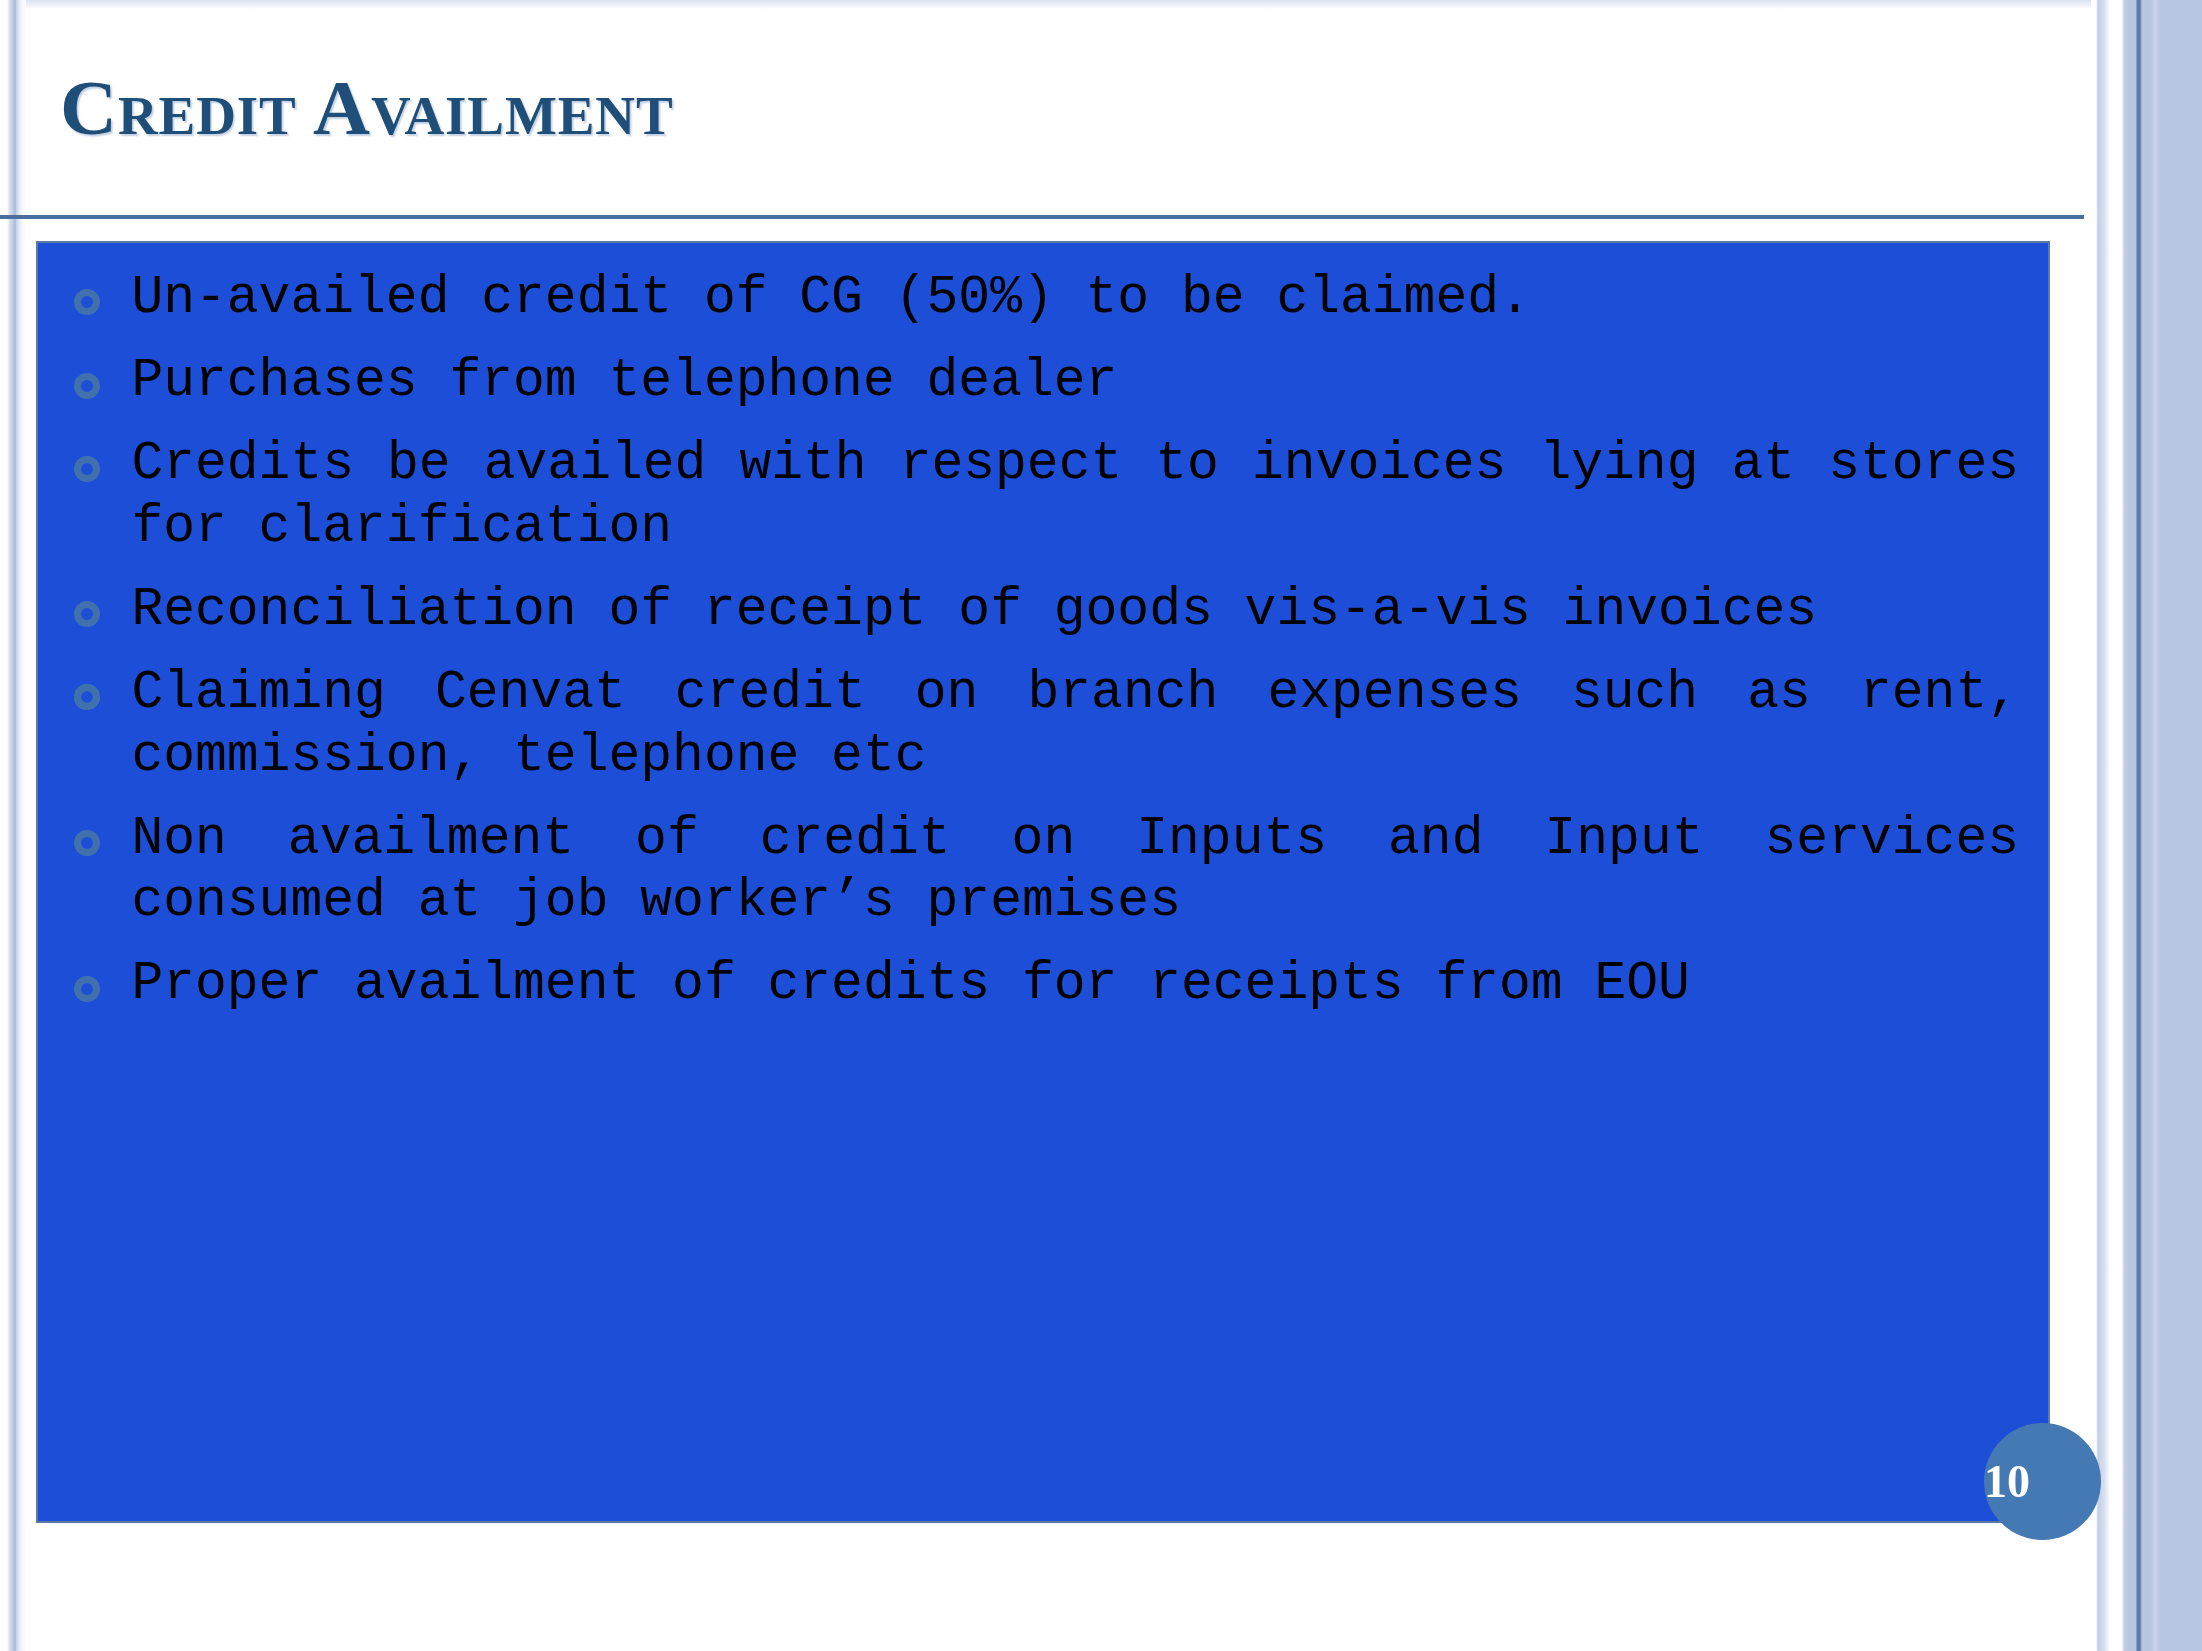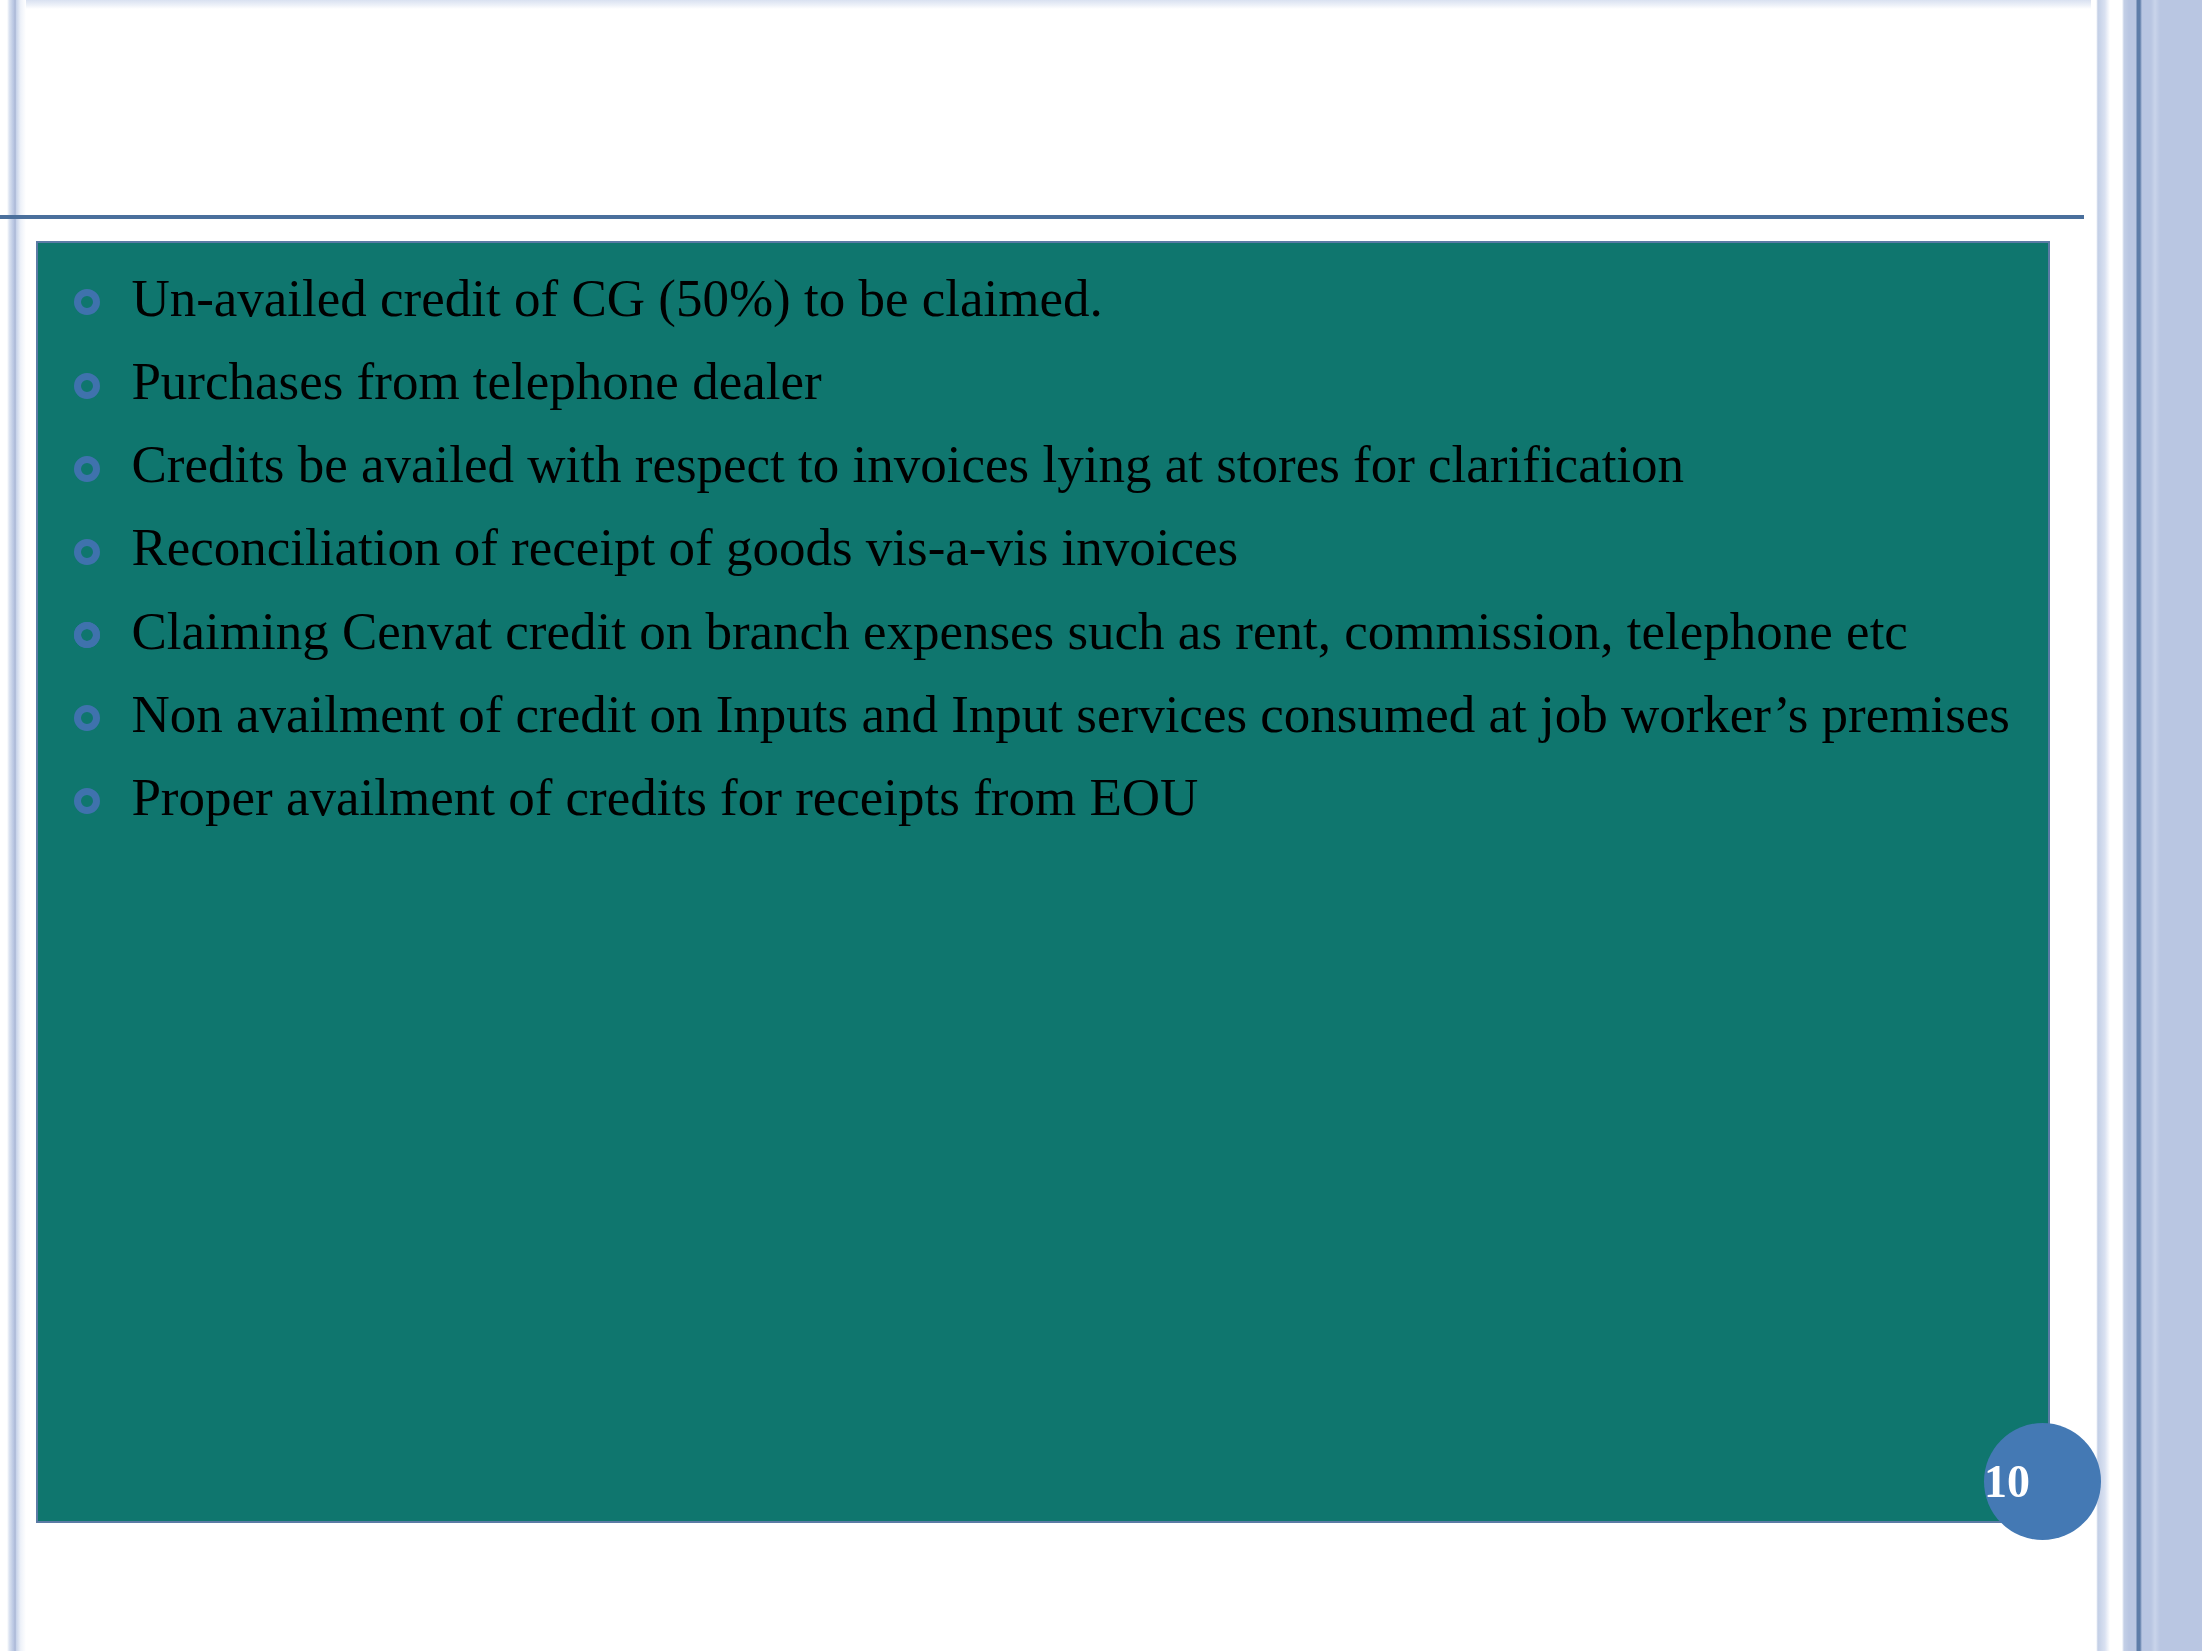--- a/index.html
+++ b/index.html
@@ -115,21 +115,22 @@
 
   
   #content-box {
     position: absolute;
     left: 36px;
     top: 241px;
     right: 153px;
     bottom: 129px;
     border: 2.6px solid #5b7ba5;
     box-sizing: border-box;
-    background: #0f766e;
+    background: #1d4ed8;
+    font-family: Liberation Mono, monospace;
   }
 
   #bullet-list {
     list-style: none;
     margin: 0;
     padding: 24px 29px 0 22.4px;
     box-sizing: border-box;
   }
 
   .bullet-item {
@@ -191,20 +192,23 @@
 </head>
 <body>
 
 <div id="slide">
 
   <div class="edge-top"></div>
   <div class="edge-left"></div>
   <div class="edge-left-hair"></div>
   <div class="edge-right"></div>
 
+  <div id="title-area">
+    <h1 id="page-title">Credit Availment</h1>
+  </div>
 
   <div id="title-divider"></div>
 
   <div id="content-box">
     <ul id="bullet-list">
 
       <li class="bullet-item single">
         <span class="bullet-marker"></span>
         <span class="bullet-text">Un-availed credit of CG (50%) to be claimed.</span>
       </li>

